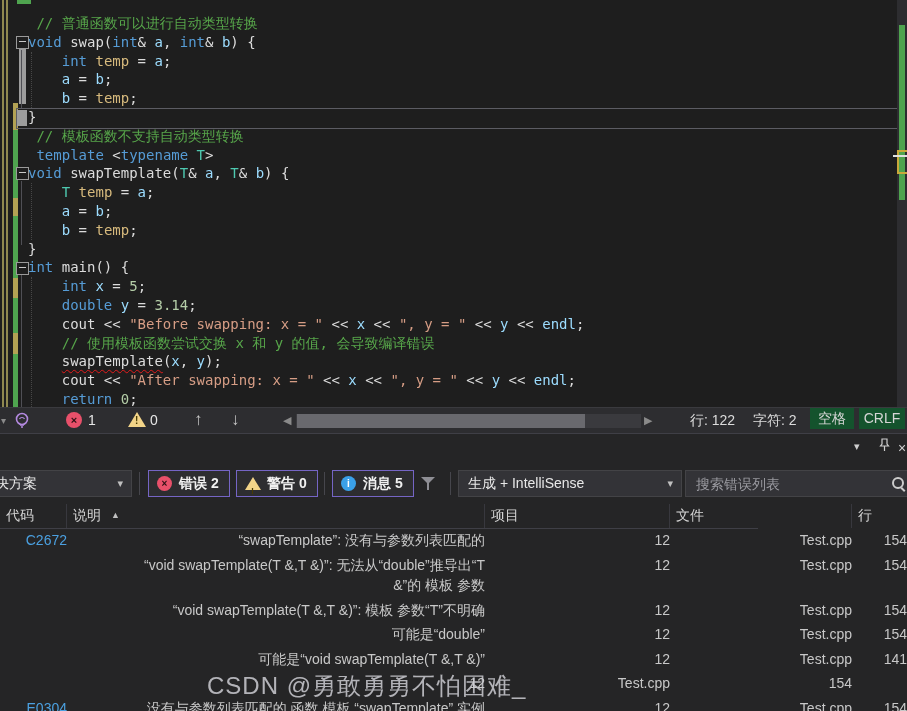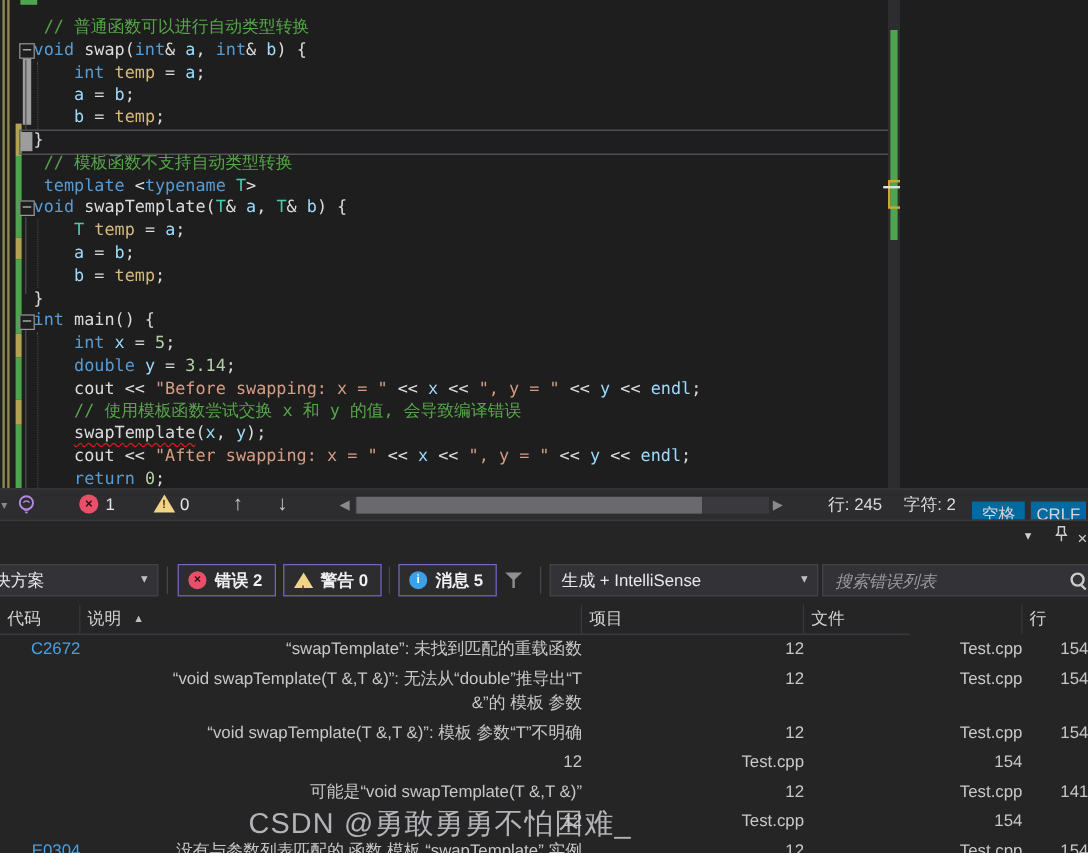--- a/index.html
+++ b/index.html
@@ -1,19 +1,19 @@
 <!DOCTYPE html>
 <html><head>
 <meta charset="utf-8">
 <style>
   html,body{margin:0;padding:0;background:#111;}
   #root{position:relative;width:907px;height:711px;overflow:hidden;background:#1e1e1e;
         font-family:"Liberation Sans",sans-serif;color:#d6d6d6;}
   
-  .editor{position:absolute;left:0;top:0;width:750px;height:407px;background:#1e1e1e;overflow:hidden;}
+  .editor{position:absolute;left:0;top:0;width:907px;height:407px;background:#1e1e1e;overflow:hidden;}
   .khaki-line{position:absolute;top:0;width:2px;height:407px;background:#8f8850;}
   .gutter-seg{position:absolute;left:13px;width:5px;}
   .seg-green{background:#4fa44f;} .seg-yellow{background:#b3a254;}
   .gray-strip{position:absolute;left:19px;top:46px;width:7px;height:58px;background:#9d9d9d;}
   .gray-endbox{position:absolute;left:16px;top:110px;width:11px;height:16px;background:#9d9d9d;}
   .top-green-dash{position:absolute;left:17px;top:0;width:14px;height:4px;background:#4fa44f;}
   .outline-box{position:absolute;left:16px;width:11px;height:11px;border:1px solid #9a9a9a;background:#1e1e1e;z-index:3;}
   .outline-box::after{content:"";position:absolute;left:2px;right:2px;top:4px;border-top:1px solid #c8c8c8;}
   .outline-line{position:absolute;left:21px;width:1px;background:#4f4f55;}
   .indent-guide{position:absolute;left:31px;width:1px;border-left:1px dotted #474747;}
@@ -31,21 +31,21 @@
   
   .ebar{position:absolute;left:0;top:407px;width:907px;height:26px;background:#2d2d30;border-top:1px solid #3a3a3e;font-size:14px;}
   .ebar .abs{position:absolute;}
   .err-circle{position:absolute;left:66px;top:4px;width:16px;height:16px;border-radius:50%;background:#e8506a;
               color:#2d1114;font-weight:bold;font-size:11px;text-align:center;line-height:16px;}
   .warn-tri{position:absolute;left:128px;top:4px;width:0;height:0;border-left:9px solid transparent;
             border-right:9px solid transparent;border-bottom:15px solid #f2d488;}
   .warn-mark{position:absolute;left:135px;top:7px;color:#4a3c00;font-size:10px;font-weight:bold;z-index:2;}
   .htrack{position:absolute;left:296px;top:6px;width:345px;height:14px;background:#3a3a3e;}
   .hthumb{position:absolute;left:1px;top:0;width:288px;height:14px;background:#69696e;}
-  .sb-box{position:absolute;top:10px;height:21px;background:#0369a1;text-align:center;line-height:21px;}
+  .sb-box{position:absolute;top:0;height:21px;background:#14532d;text-align:center;line-height:21px;}
   .bulb{position:absolute;left:13px;top:3px;}
   
   .panel{position:absolute;left:0;top:433px;width:907px;height:278px;background:#252526;border-top:1px solid #3f3f46;}
   .pctl{position:absolute;top:6px;color:#cfcfcf;font-size:13px;}
   .toolbar{position:absolute;left:0;top:36px;width:907px;height:27px;}
   .dd{position:absolute;top:0;height:27px;background:#333337;border:1px solid #434346;box-sizing:border-box;
       color:#e8e8e8;font-size:14px;line-height:25px;}
   .dd .chev{position:absolute;right:8px;top:0;color:#c0c0c0;font-size:11px;}
   .tsep{position:absolute;top:2px;width:1px;height:23px;background:#46464c;}
   .fbtn{position:absolute;top:0;height:27px;border:1px solid #7565c5;box-sizing:border-box;background:#2d2d30;
@@ -54,21 +54,21 @@
         font-size:10px;font-weight:bold;text-align:center;line-height:15px;}
   .fbtn .lb{position:absolute;left:30px;white-space:nowrap;font-weight:bold;}
   .tri-ic{position:absolute;left:8px;top:6px;width:0;height:0;border-left:8px solid transparent;
           border-right:8px solid transparent;border-bottom:13px solid #f2d488;}
   .tri-mark{position:absolute;left:14px;top:8px;color:#4a3c00;font-size:9px;font-weight:bold;}
   .funnel{position:absolute;left:421px;top:7px;width:0;height:0;border-left:7px solid transparent;
           border-right:7px solid transparent;border-top:7px solid #8f8f95;}
   .funnel::after{content:"";position:absolute;left:-1px;top:-1px;width:2px;height:7px;background:#8f8f95;}
   .search{position:absolute;left:685px;top:0;width:230px;height:27px;background:#333337;border:1px solid #434346;box-sizing:border-box;}
   .search input{position:absolute;left:8px;top:2px;width:180px;height:20px;background:transparent;border:none;outline:none;
-        color:#7dd3fc;font-size:14px;font-family:"Liberation Sans",sans-serif;font-style:italic;}
+        color:#7dd3fc;font-size:14px;font-family:"Liberation Sans",sans-serif;}
   .search input::placeholder{color:#9a9aa0;opacity:1;}
   .mag{position:absolute;right:10px;top:6px;width:8px;height:8px;border:2px solid #cccccc;border-radius:50%;}
   .mag::after{content:"";position:absolute;left:8px;top:8px;width:2px;height:5px;background:#cccccc;transform:rotate(-45deg);}
   .ghead{position:absolute;left:0;top:70px;width:758px;height:24px;font-size:14px;color:#d4d4d4;
          border-bottom:1px solid #3f3f46;display:grid;grid-template-columns:67px 418px 185px 182px auto;}
   .ghead>div{padding:3px 0 0 6px;border-right:1px solid #38383e;}
   .ghead>div:last-child{border-right:none;}
   .sort{font-size:9px;color:#c0c0c0;margin-left:10px;vertical-align:2px;}
   .grows{position:absolute;left:0;top:94px;width:907px;font-size:14px;color:#c8c8c8;}
   .grow{display:grid;grid-template-columns:67px 418px 185px 182px auto;padding:2px 0 2px 0;line-height:20.5px;text-align:right;}
@@ -134,21 +134,21 @@
     <span class="warn-tri"></span>
     <span class="warn-mark">!</span>
     <span class="abs" style="left:150px;top:4px;color:#e6e6e6">0</span>
     <span class="abs" style="left:194px;top:2px;font-size:17px;color:#c8c8c8">↑</span>
     <span class="abs" style="left:231px;top:2px;font-size:17px;color:#c8c8c8">↓</span>
     <span class="abs" style="left:283px;top:6px;font-size:11px;color:#8a8a8a">◀</span>
     <div class="htrack">
         <div class="hthumb"></div>
       </div>
     <span class="abs" style="left:644px;top:6px;font-size:11px;color:#8a8a8a">▶</span>
-    <span class="abs" style="left:690px;top:4px;color:#dcdcdc">行: 245</span>
+    <span class="abs" style="left:690px;top:4px;color:#dcdcdc">行: 122</span>
     <span class="abs" style="left:753px;top:4px;color:#dcdcdc">字符: 2</span>
     <span class="sb-box" style="left:810px;width:44px">空格</span>
     <span class="sb-box" style="left:859px;width:46px">CRLF</span>
   </div>
 
   <div class="panel">
     <span class="pctl" style="left:854px;font-size:11px">▾</span>
     <span class="pctl pin-svg" style="left:878px;top:4px">
       <svg width="13" height="14" viewBox="0 0 13 14">
           <path d="M4 1h5v5l1.5 2h-8L4 6z" fill="none" stroke="#cfcfcf" stroke-width="1.2"></path>
@@ -194,21 +194,21 @@
       <div><span>说明</span><span class="sort">▲</span></div>
       <div><span>项目</span></div>
       <div><span>文件</span></div>
       <div><span>行</span></div>
     </div>
 
     <div class="grows" id="rows">
         <div class="grow">
           <div class="ccode">C2672</div>
           <div class="cdesc">
-            <div>“swapTemplate”: 未找到匹配的重载函数</div>
+            <div>“swapTemplate”: 没有与参数列表匹配的</div>
           </div>
           <div class="cproj">12</div>
           <div class="cfile">Test.cpp</div>
           <div class="cline">154</div>
         </div>
         <div class="grow">
           <div class="ccode"></div>
           <div class="cdesc">
             <div>“void swapTemplate(T &amp;,T &amp;)”: 无法从“double”推导出“T</div>
             <div>&amp;”的 模板 参数</div>
@@ -221,20 +221,23 @@
           <div class="ccode"></div>
           <div class="cdesc">
             <div>“void swapTemplate(T &amp;,T &amp;)”: 模板 参数“T”不明确</div>
           </div>
           <div class="cproj">12</div>
           <div class="cfile">Test.cpp</div>
           <div class="cline">154</div>
         </div>
         <div class="grow">
           <div class="ccode"></div>
+          <div class="cdesc">
+            <div>可能是“double”</div>
+          </div>
           <div class="cproj">12</div>
           <div class="cfile">Test.cpp</div>
           <div class="cline">154</div>
         </div>
         <div class="grow">
           <div class="ccode"></div>
           <div class="cdesc">
             <div>可能是“void swapTemplate(T &amp;,T &amp;)”</div>
           </div>
           <div class="cproj">12</div>

